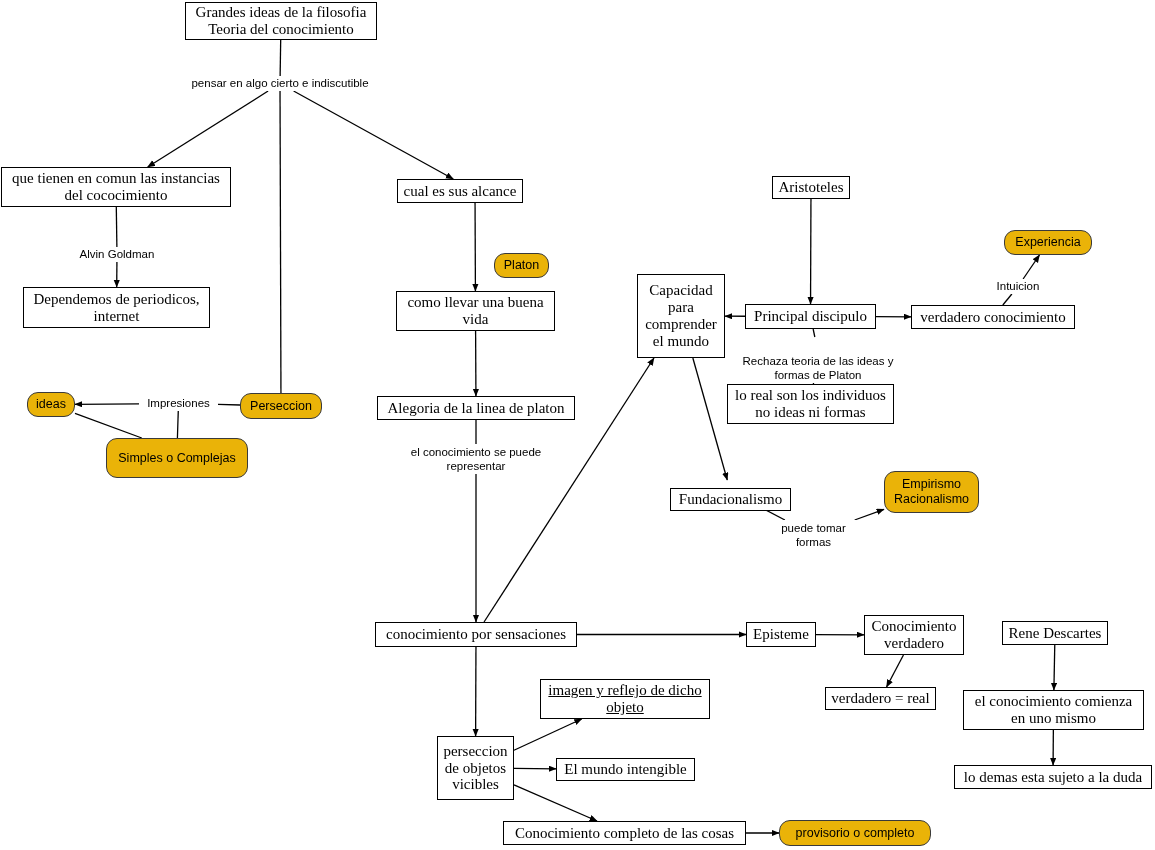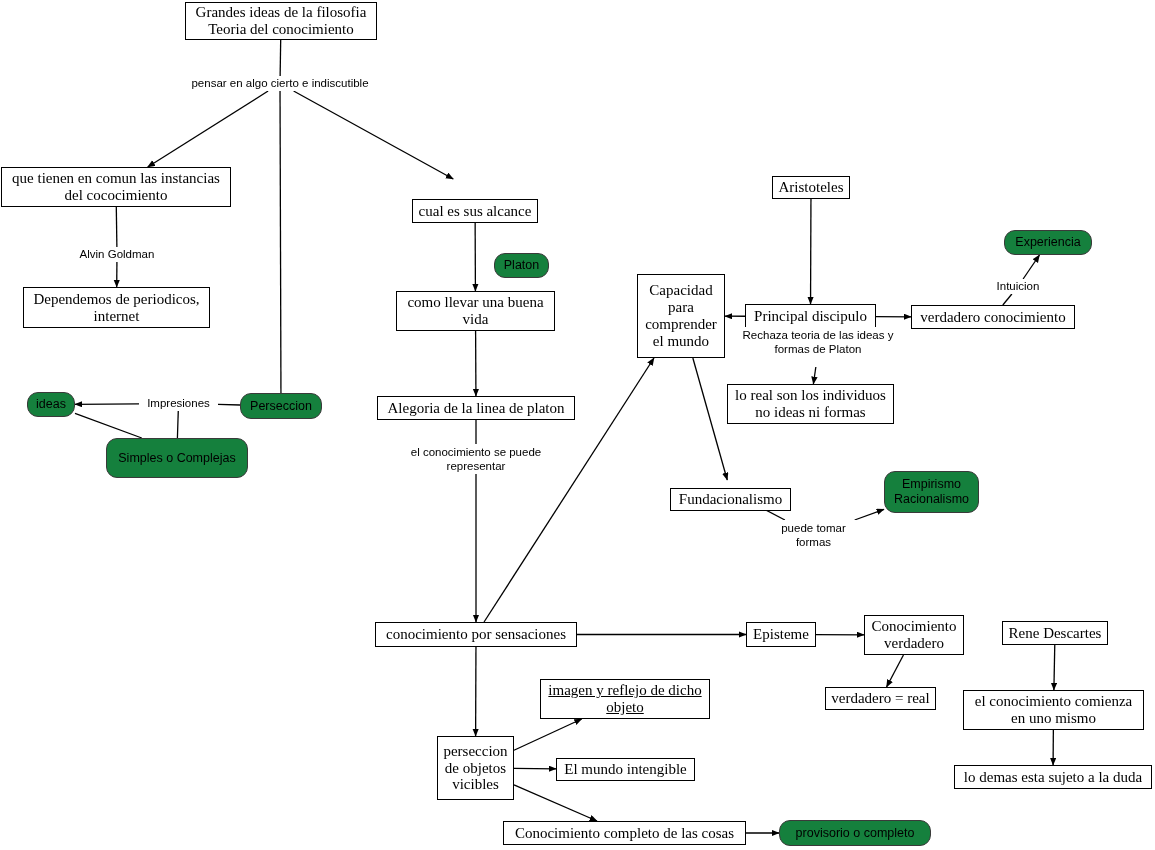--- a/index.html
+++ b/index.html
@@ -38,21 +38,21 @@
     border: 1px solid #000000;
     color: #000000;
     font-family: "Liberation Serif", serif;
     font-size: 15px;
     line-height: 1.12;
     padding: 2px 4px;
     white-space: pre-line;
   }
   .node.rounded {
     border-radius: 11px;
-    background: #15803d;
+    background: #eab308;
     border: 1px solid #3a3a3a;
     font-family: "Liberation Sans", sans-serif;
     font-size: 12.5px;
     line-height: 1.2;
   }
   .edge-label {
     position: absolute;
     box-sizing: border-box;
     text-align: center;
     color: #000000;
@@ -116,21 +116,21 @@
   </svg>
 <div class="node" style="left: 185px; top: 2px; width: 192px; height: 38px;">Grandes ideas de la filosofia
 Teoria del conocimiento</div>
     <div class="node" style="left: 1px; top: 167px; width: 230px; height: 40px;">que tienen en comun las instancias
 del cococimiento</div>
     <div class="node" style="left: 23px; top: 287px; width: 187px; height: 41px;">Dependemos de periodicos,
 internet</div>
     <div class="node rounded" style="left: 27px; top: 392px; width: 48px; height: 25px;">ideas</div>
     <div class="node rounded" style="left: 106px; top: 438px; width: 142px; height: 40px;">Simples o Complejas</div>
     <div class="node rounded" style="left: 240px; top: 393px; width: 82px; height: 26px;">Perseccion</div>
-    <div class="node" style="left: 412px; top: 179px; width: 126px; height: 24px; margin-top: 20px;">cual es sus alcance</div>
+    <div class="node" style="left: 397px; top: 179px; width: 126px; height: 24px;">cual es sus alcance</div>
     <div class="node rounded" style="left: 494px; top: 253px; width: 55px; height: 25px;">Platon</div>
     <div class="node" style="left: 396px; top: 291px; width: 159px; height: 40px;">como llevar una buena
 vida</div>
     <div class="node" style="left: 377px; top: 396px; width: 198px; height: 24px;">Alegoria de la linea de platon</div>
     <div class="node" style="left: 375px; top: 622px; width: 202px; height: 25px;">conocimiento por sensaciones</div>
     <div class="node" style="left: 637px; top: 274px; width: 88px; height: 84px;">Capacidad
 para
 comprender
 el mundo</div>
     <div class="node" style="left: 772px; top: 176px; width: 78px; height: 23px;">Aristoteles</div>
@@ -156,18 +156,18 @@
 de objetos
 vicibles</div>
     <div class="node" style="left: 556px; top: 758px; width: 139px; height: 23px;">El mundo intengible</div>
     <div class="node" style="left: 503px; top: 821px; width: 243px; height: 24px;">Conocimiento completo de las cosas</div>
     <div class="node rounded" style="left: 779px; top: 820px; width: 152px; height: 26px;">provisorio o completo</div>
     <div class="edge-label" style="left: 186px; top: 76px; width: 188px; height: 15px;">pensar en algo cierto e indiscutible</div>
     <div class="edge-label" style="left: 75px; top: 247px; width: 84px; height: 15px;">Alvin Goldman</div>
     <div class="edge-label" style="left: 139px; top: 396px; width: 79px; height: 15px;">Impresiones</div>
     <div class="edge-label" style="left: 400px; top: 444px; width: 152px; height: 30px;">el conocimiento se puede
 representar</div>
-    <div class="edge-label" style="left: 729px; top: 327px; width: 178px; height: 30px;">Rechaza teoria de las ideas y
+    <div class="edge-label" style="left: 729px; top: 353px; width: 178px; height: 30px;">Rechaza teoria de las ideas y
 formas de Platon</div>
     <div class="edge-label" style="left: 989px; top: 279px; width: 58px; height: 15px;">Intuicion</div>
     <div class="edge-label" style="left: 771px; top: 520px; width: 85px; height: 30px;">puede tomar
 formas</div>
   </div>
 
 </body></html>

